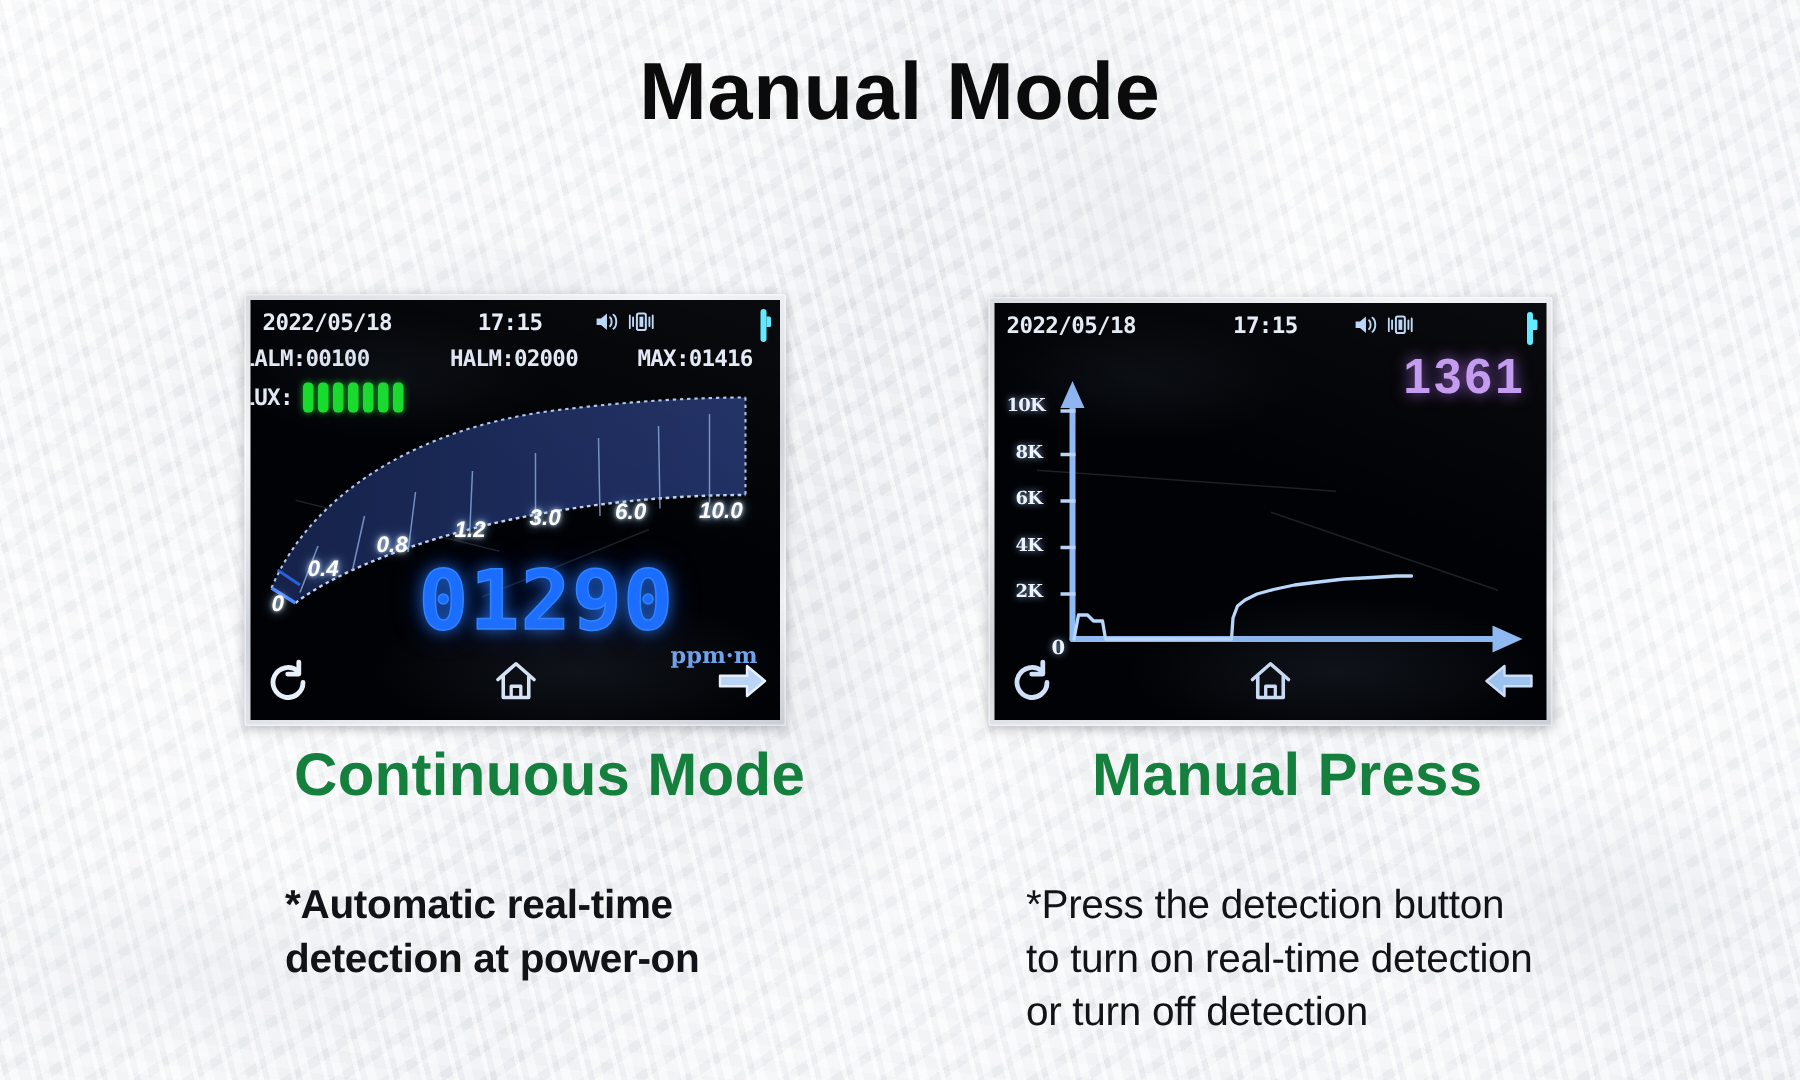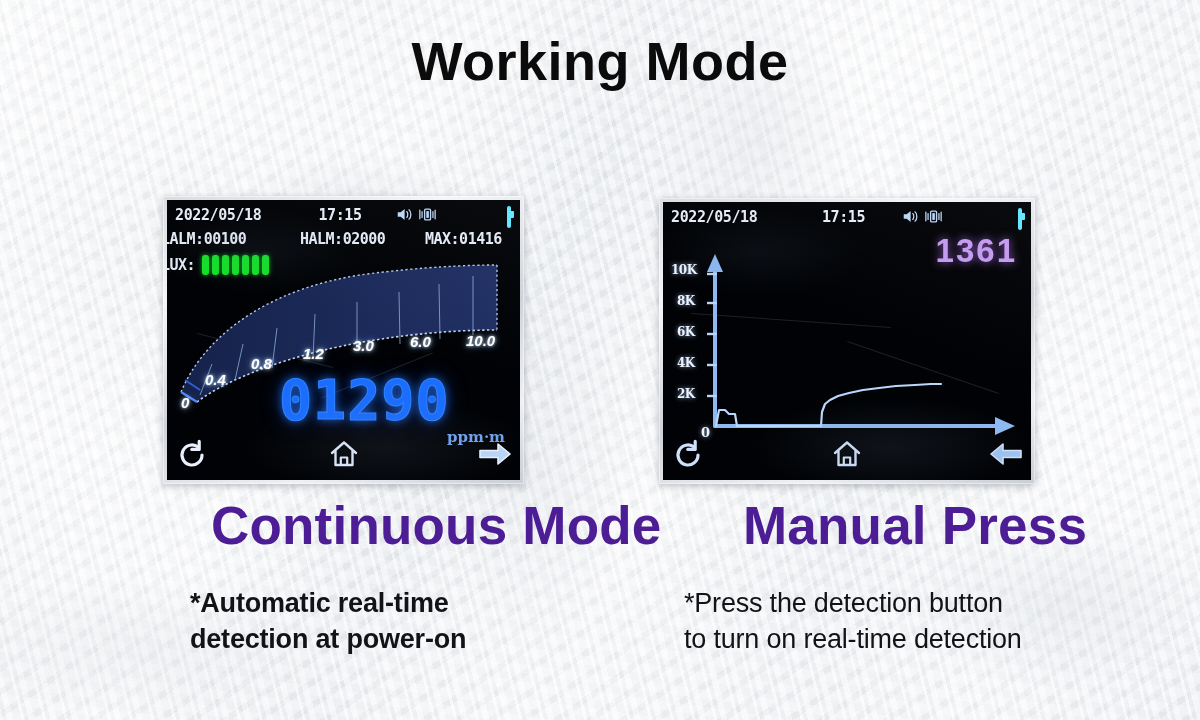--- a/index.html
+++ b/index.html
@@ -170,41 +170,40 @@
   
   .navbar { position: absolute; left: 0; right: 0; bottom: 4px; height: 42px; }
   .nav-ico { position: absolute; bottom: 0; }
   .nav-refresh { left: 8px; }
   .nav-home { left: 50%; transform: translateX(-50%); bottom: 2px; }
   .nav-arrow { right: 8px; bottom: 5px; }
 
   
   .mode-label {
     position: absolute; z-index: 5;
-    font-size: 53px; font-weight: 700; color: #4c1d95;
+    font-size: 40px; font-weight: 700; color: #15803d;
     letter-spacing: .2px;
-    margin-left: 15px;
   }
   #mode-label-left  { left: 196px; top: 495px; }
   #mode-label-right { left: 728px; top: 495px; }
 
   .caption {
     position: absolute; z-index: 5;
     font-size: 27px; font-weight: 400; color: #111316;
     line-height: 1.32; letter-spacing: -.2px;
   }
   #caption-left  { left: 190px; top: 586px; font-weight: bold; }
   #caption-right { left: 684px; top: 586px; }
 </style>
 </head>
 <body>
 
 <div id="bg"></div>
 
-<div id="title">Working Mode</div>
+<div id="title">Manual Mode</div>
 
 <div class="panel" id="panel-left">
   <div class="bezel">
     <div class="screen">
 
       <div class="scratch" style="left:28px;top:150px;width:140px;height:1px;transform:rotate(14deg);"></div>
       <div class="scratch" style="left:150px;top:175px;width:120px;height:1px;transform:rotate(-22deg);"></div>
 
       <div class="statusbar">
         <span class="sb-date">2022/05/18</span>
@@ -399,13 +398,14 @@
 <div class="mode-label" id="mode-label-right">Manual Press</div>
 
 <div class="caption" id="caption-left">
   <div>*Automatic real-time</div>
   <div>detection at power-on</div>
 </div>
 
 <div class="caption" id="caption-right">
   <div>*Press the detection button</div>
   <div>to turn on real-time detection</div>
+  <div>or turn off detection</div>
 </div>
 
 </body></html>

